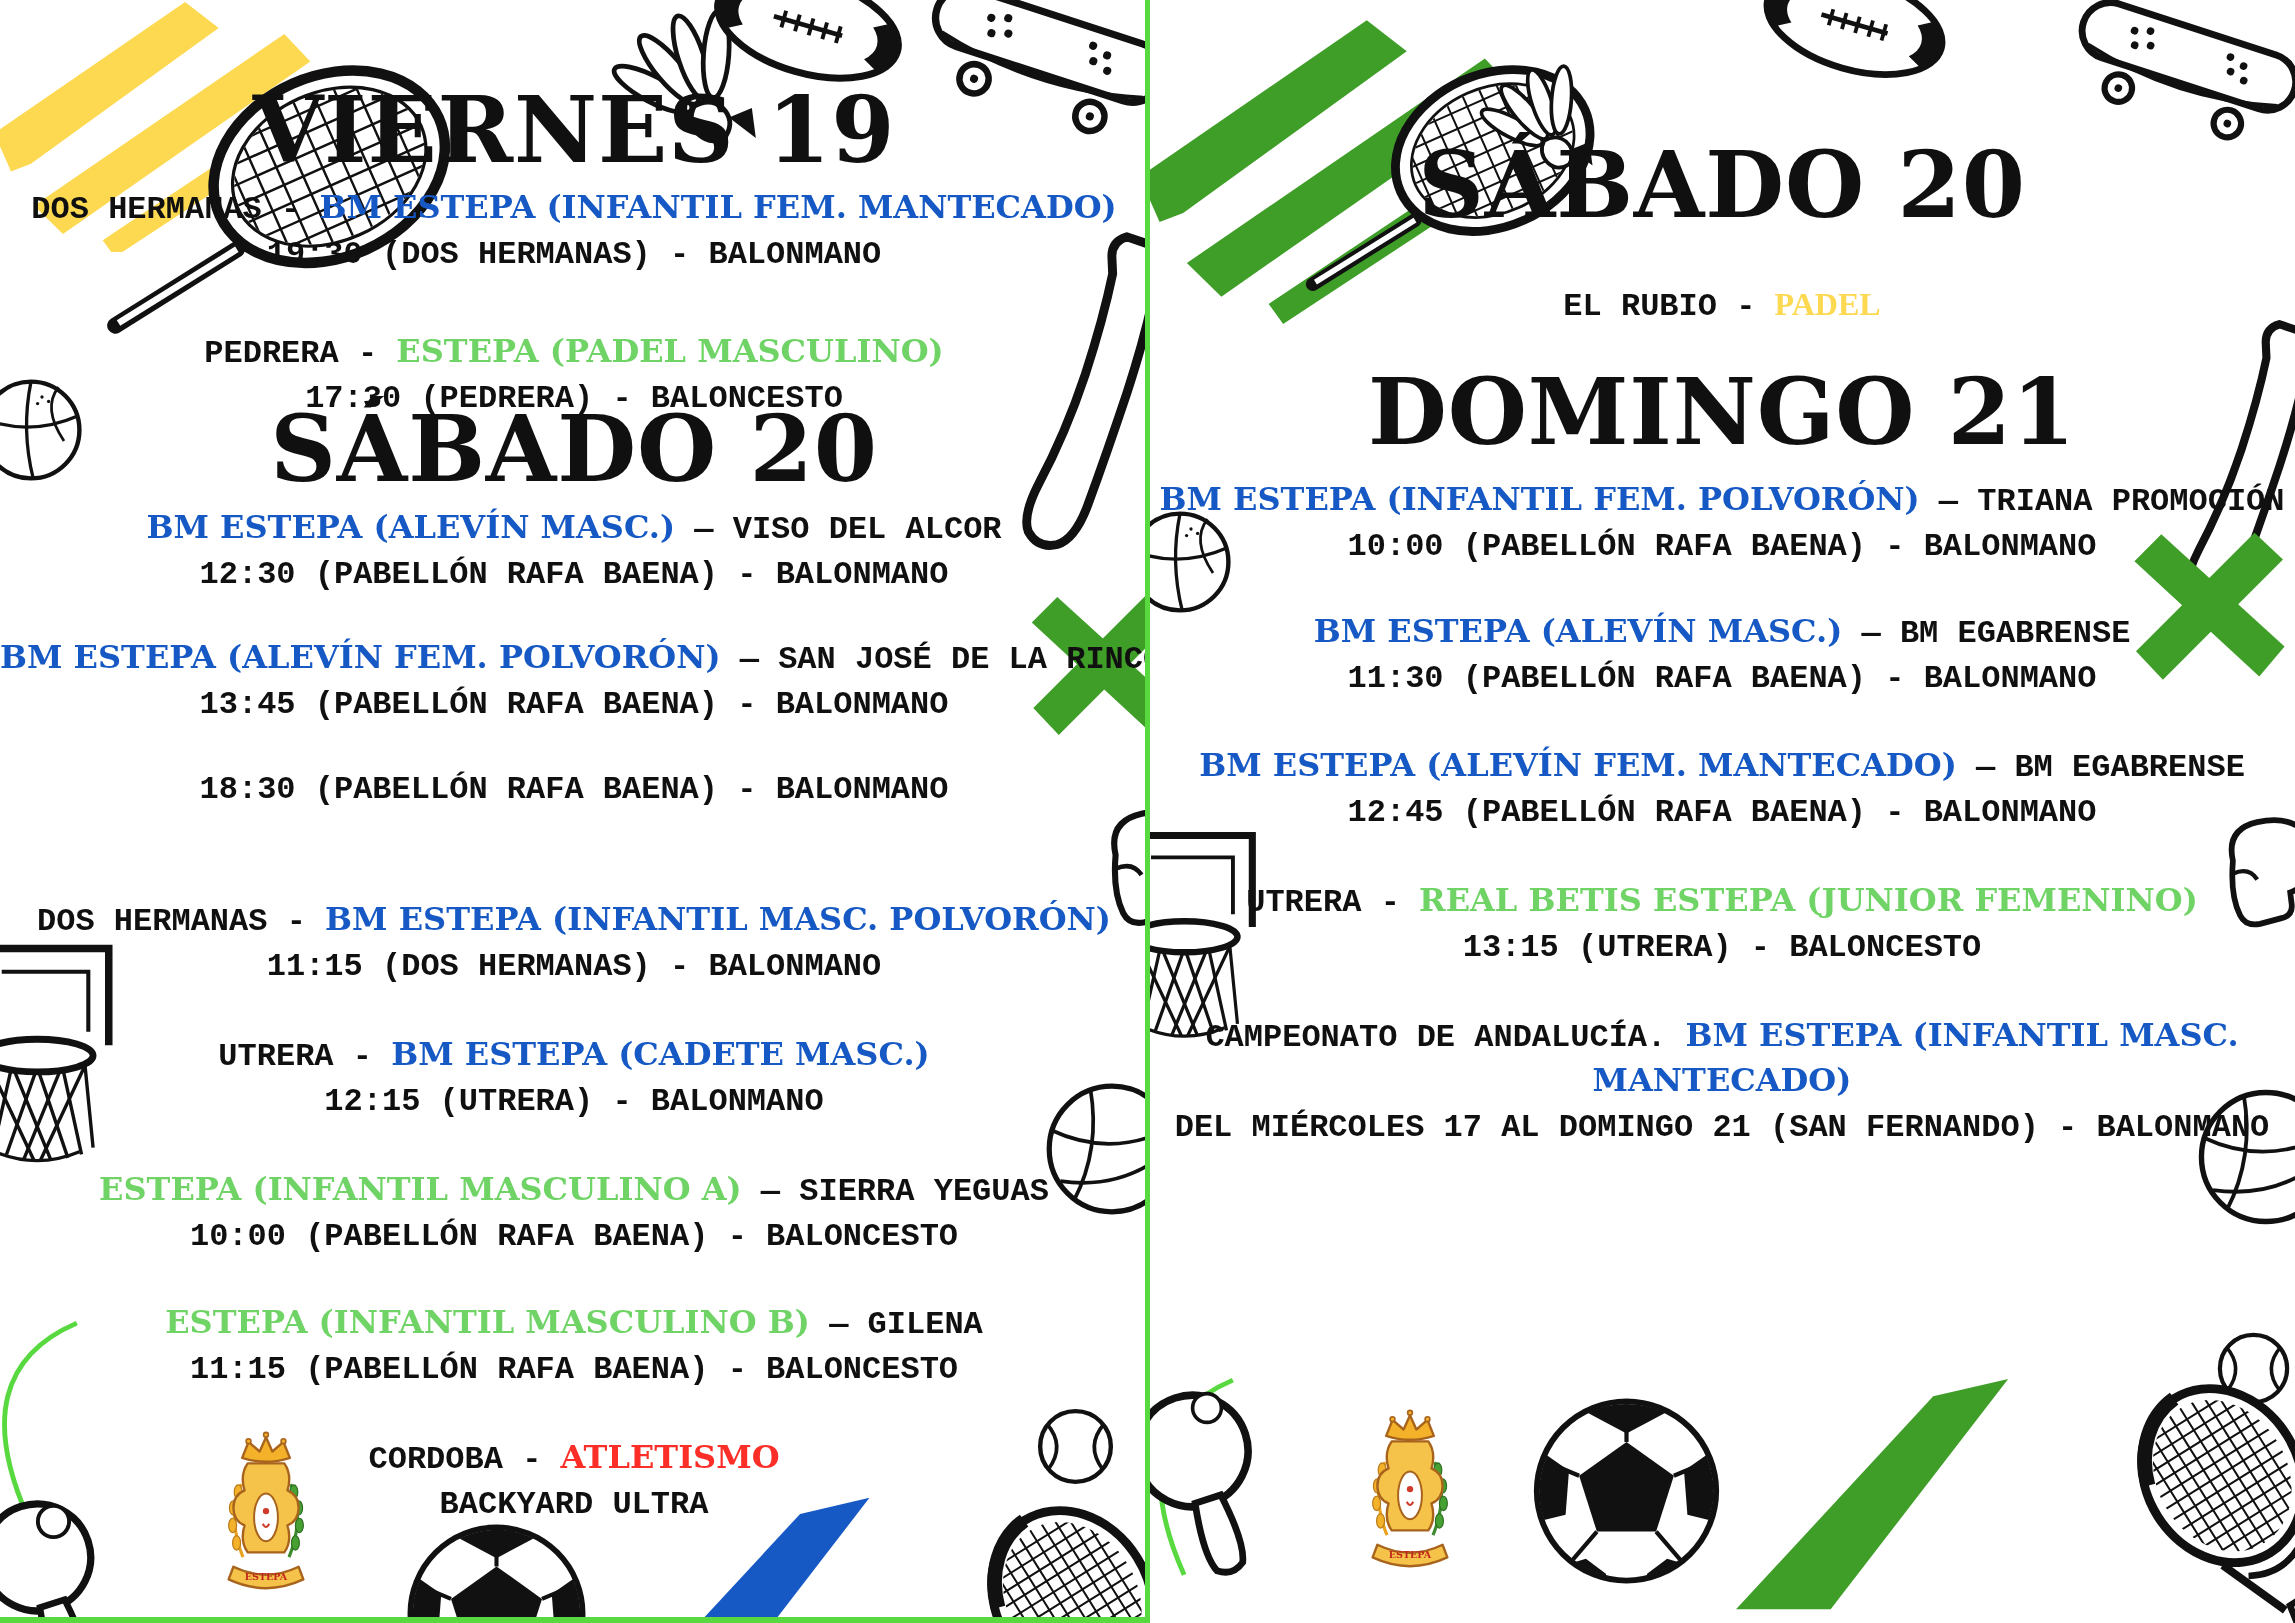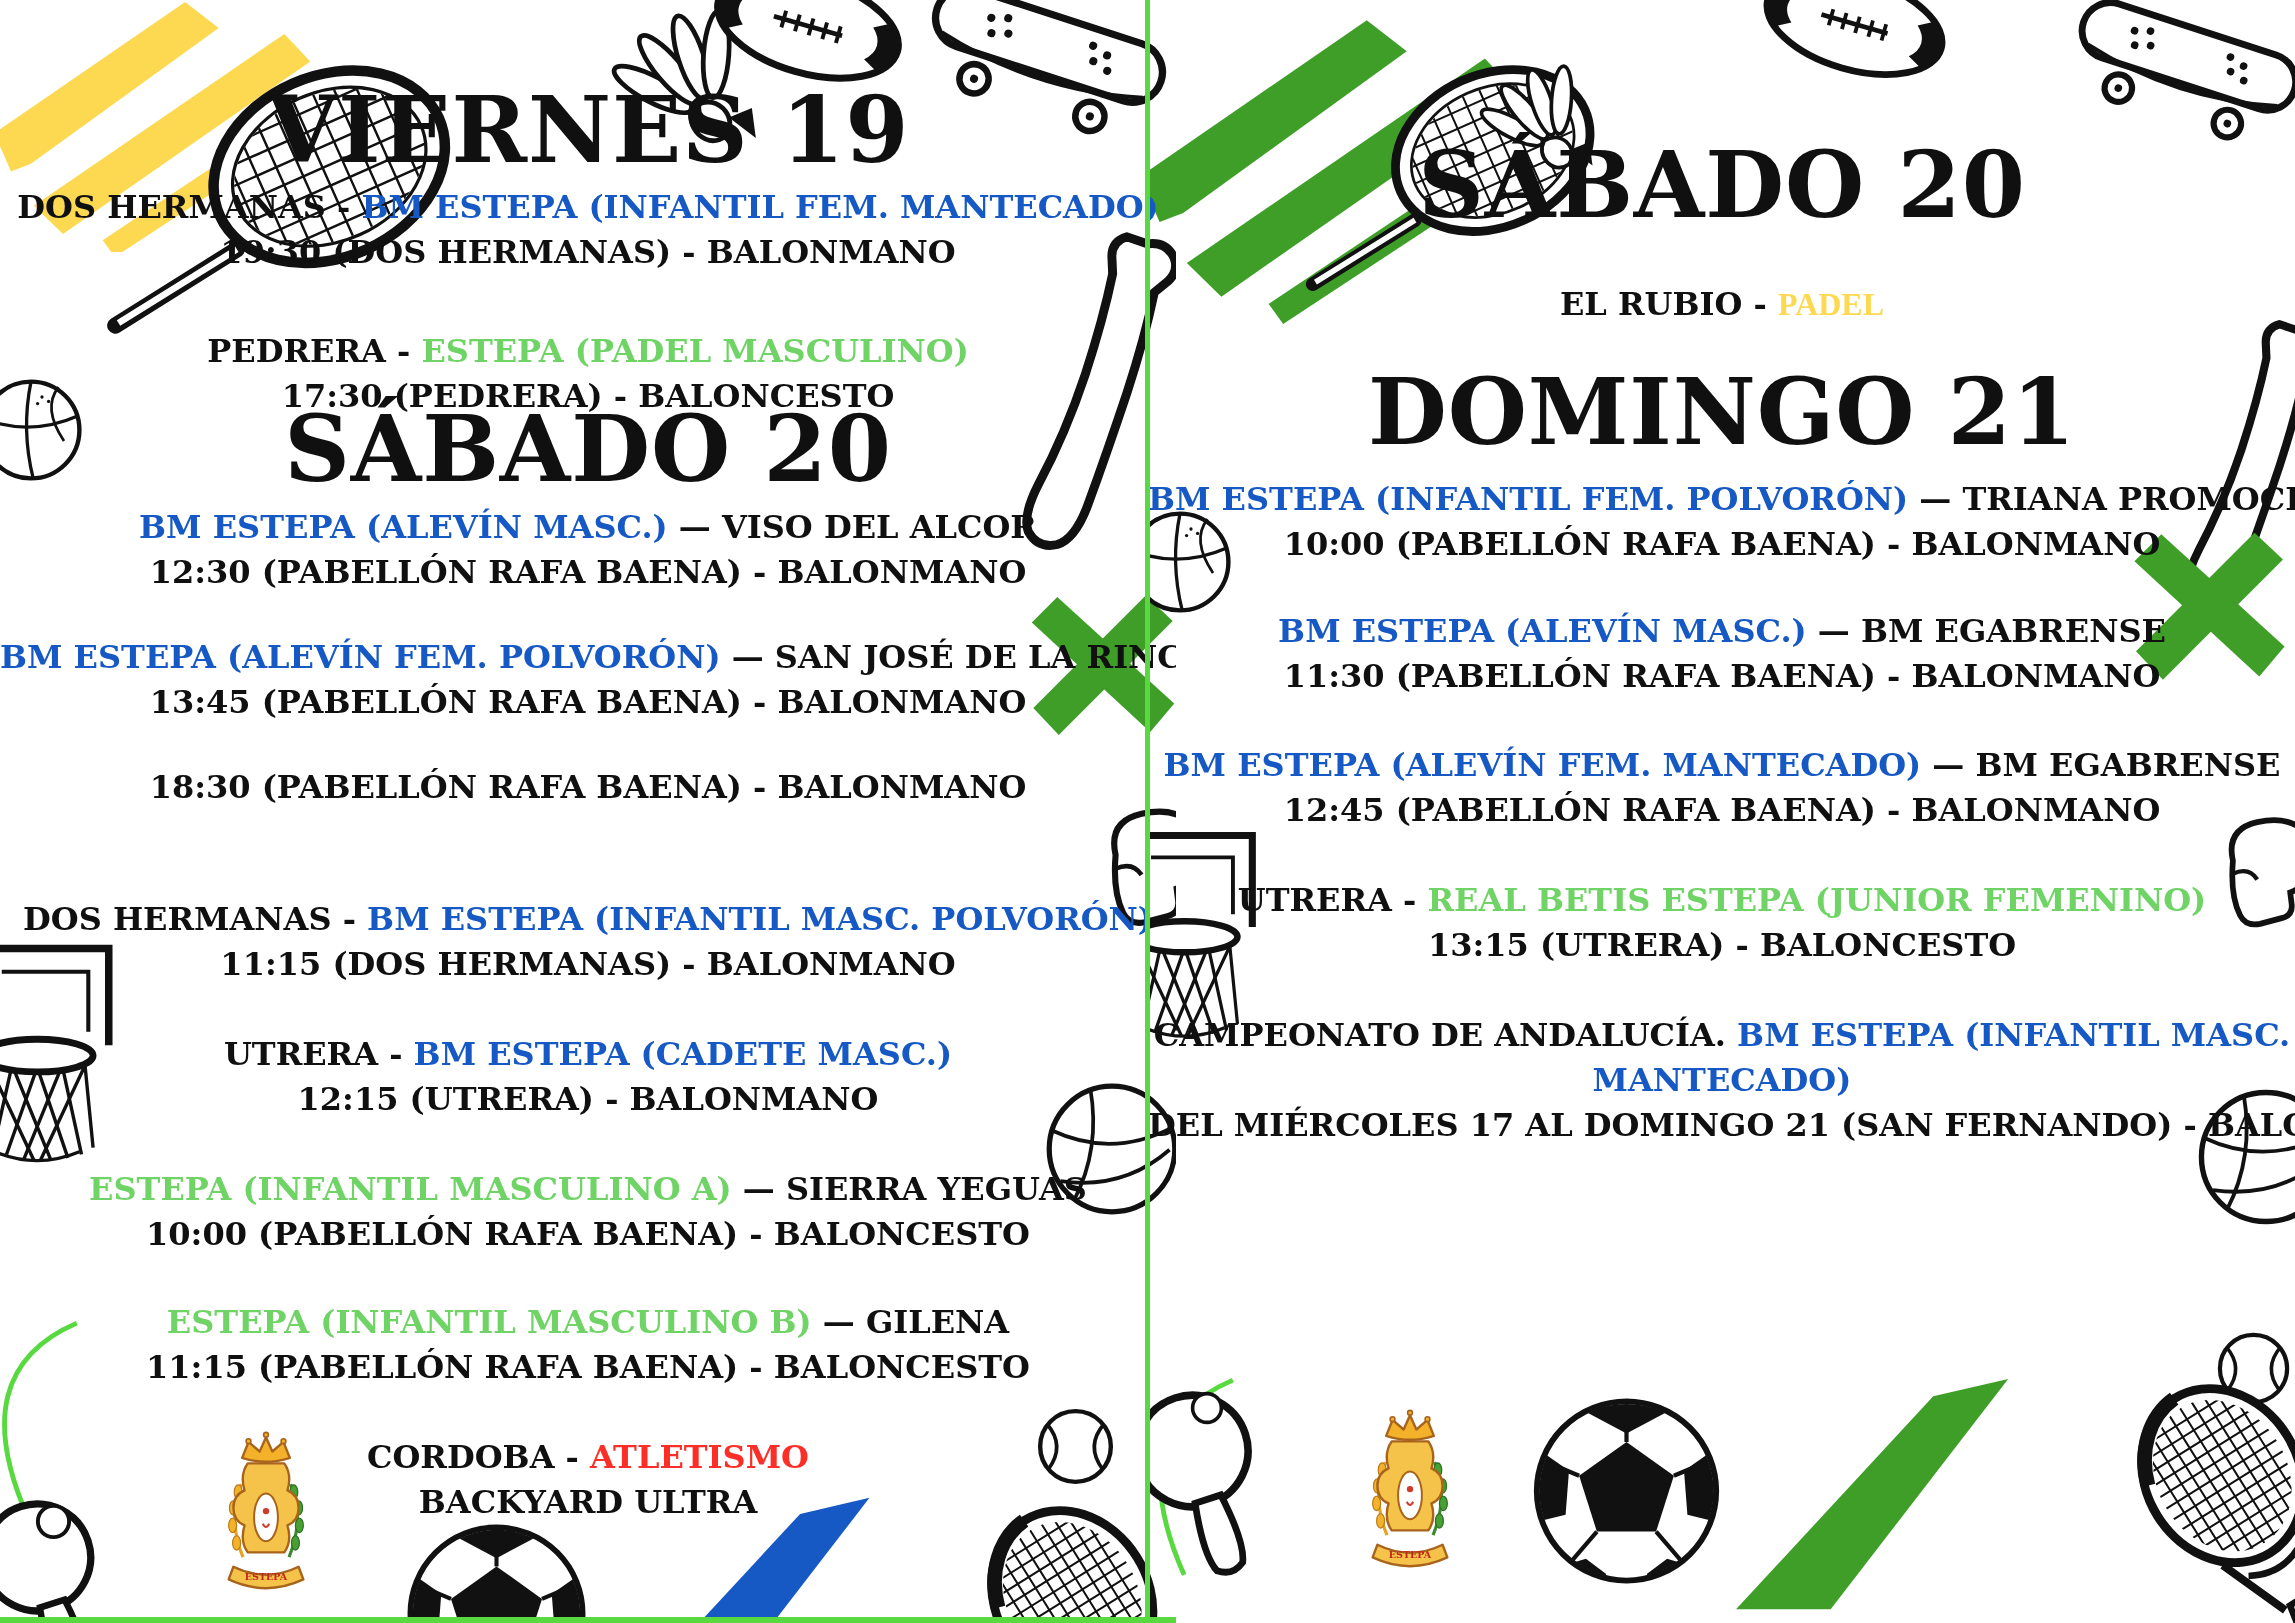--- a/index.html
+++ b/index.html
@@ -1,29 +1,29 @@
 <!DOCTYPE html>
 <html style="--black: #101010; --blue: #1659c4; --green: #6fd465; --yellow: #fcd950; --red: #fc2f28; --accent_green: #3f9e28; --divider_green: #57d93f;font-size:13px"><head>
 <meta charset="utf-8">
 <style>
   html,body{margin:0;padding:0;background:#e8e8e8;}
   .poster{position:relative;width:2295px;height:1623px;background:#fff;overflow:hidden;
           font-family:"DejaVu Serif","Liberation Serif",serif;}
   .page{position:absolute;top:0;width:1148px;height:1623px;background:#fff;overflow:hidden;}
-  #pL{left:0;padding-left:28px;}
+  #pL{left:0;}
   #pR{left:1148px;}
   #pL::after{content:"";position:absolute;left:0;bottom:0;width:100%;height:5.7px;
              background:var(--divider_green);z-index:6;}
   .divider{position:absolute;left:1145px;top:0;width:4.9px;height:1623px;
            background:var(--divider_green);z-index:7;}
   .content{position:absolute;inset:0;z-index:5;}
   .blk{position:absolute;left:0;width:100%;text-align:center;white-space:nowrap;font-weight:bold;}
   .title{font-size:91px;line-height:1;letter-spacing:0.8px;color:var(--black);}
   .match .line{font-size:32px;line-height:45px;height:45px;}
-  .c-black{color:var(--black);} .c-blue{color:var(--blue);} .c-green{color:var(--green);}
+  .c-black{color:var(--black);font-family:Liberation Mono, monospace;} .c-blue{color:var(--blue);} .c-green{color:var(--green);}
   .c-yellow{color:var(--yellow);font-family:Liberation Serif, serif;} .c-red{color:var(--red);}
   
   #pL .b0{top:85px}  #pL .b1{top:185px}  #pL .b2{top:329px}  #pL .b3{top:404px}
   #pL .b4{top:505px}  #pL .b5{top:635px}  #pL .b6{top:765px}  #pL .b7{top:897px}
   #pL .b8{top:1032px} #pL .b9{top:1167px} #pL .b10{top:1300px}#pL .b11{top:1435px}
   #pR .b0{top:140px}  #pR .b1{top:282px}  #pR .b2{top:367px}  #pR .b3{top:477px}
   #pR .b4{top:609px}  #pR .b5{top:743px}  #pR .b6{top:878px} #pR .b7{top:1013px}
   .deco{position:absolute;z-index:1;overflow:visible;}
   .yellow-ink{color:var(--yellow);} .green-ink{color:var(--accent_green);}
   .blue-ink{color:var(--blue);}

